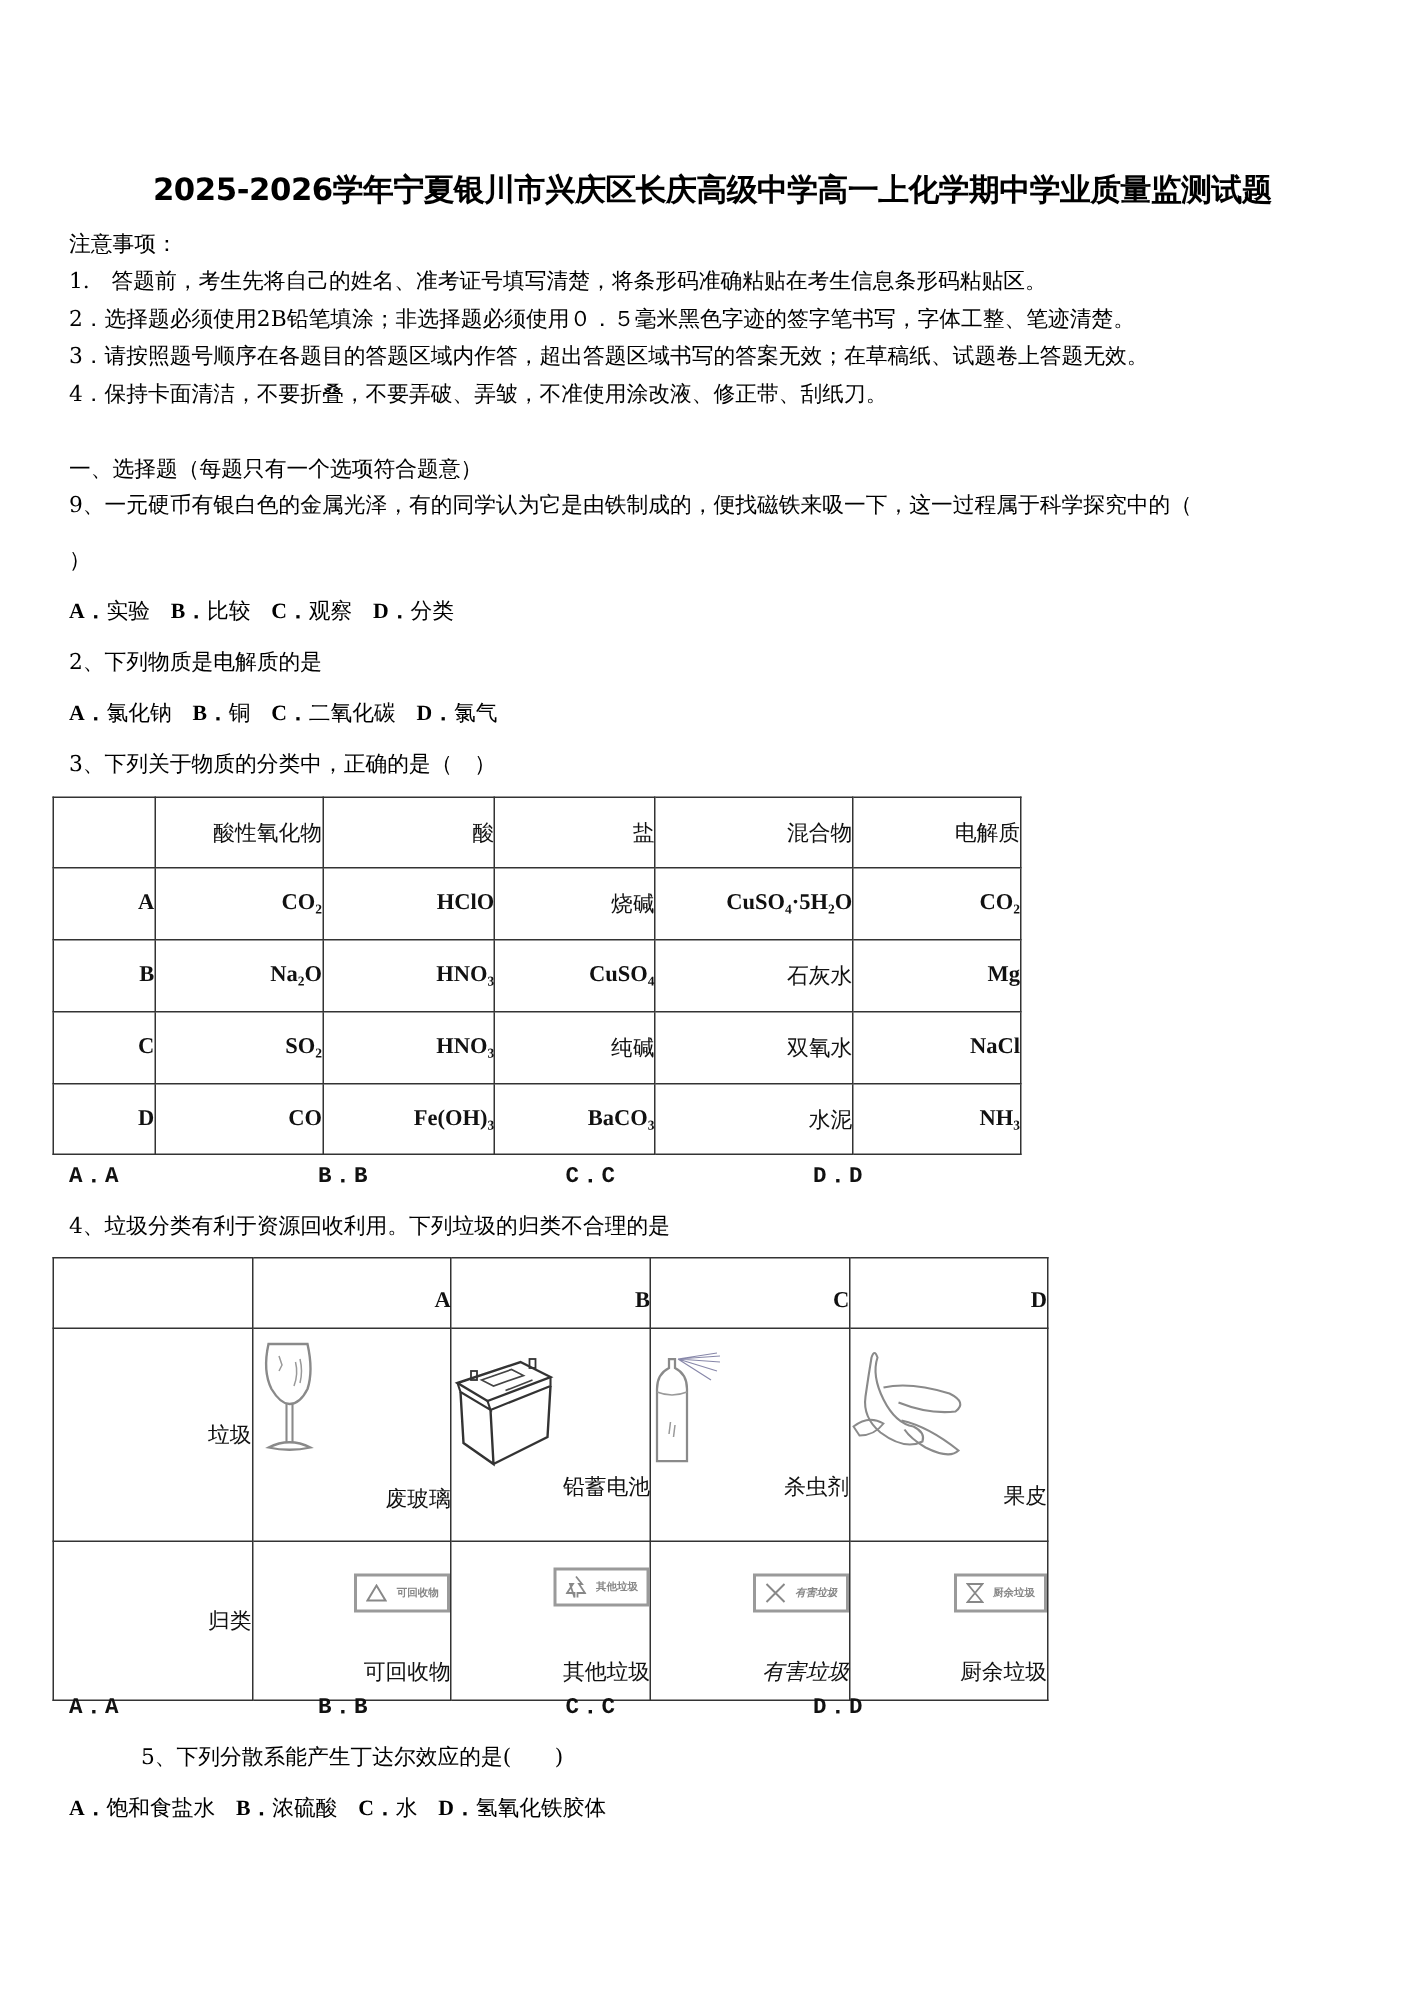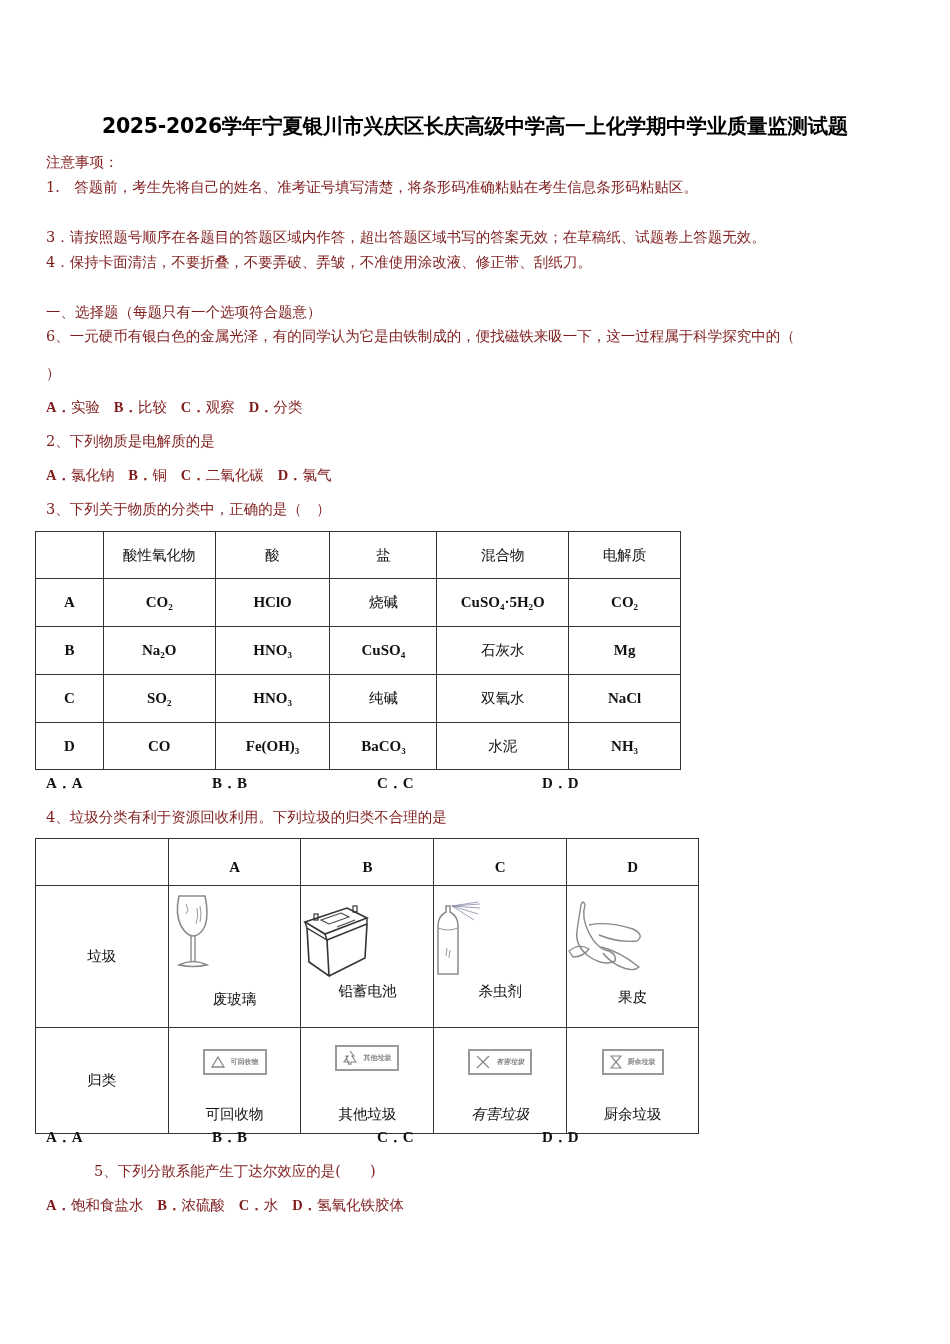--- a/index.html
+++ b/index.html
@@ -8,58 +8,59 @@
     font-family: "DejaVu Serif", "Liberation Serif", serif;
     color: #111;
   }
   .page { position: absolute; left: 0; top: 0; width: 950px; height: 1344px; }
   .title {
     position: absolute; left: 0; top: 112px; width: 950px; text-align: center;
     font-family: "DejaVu Sans", "Liberation Sans", sans-serif;
     font-weight: bold; font-size: 20.5px; letter-spacing: -0.3px; color: #000;
   }
   .line {
-    position: absolute; left: 46px; font-size: 14.5px; white-space: nowrap; color: #7f1d1d;
+    position: absolute; left: 46px; font-size: 14.5px; white-space: nowrap; color: #000000;
   }
   .opt { font-weight: normal; }
   .opt b { font-family: "Liberation Serif", serif; font-weight: bold; }
   table.t {
     position: absolute; border-collapse: collapse; font-size: 14.5px;
   }
   table.t td {
-    border: 1.5px solid #333; padding: 0 0 0 0; vertical-align: middle; text-align: center;
+    border: 1.5px solid #333; padding: 0 0 0 0; vertical-align: middle; text-align: right;
   }
   .lat { font-family: "Liberation Serif", serif; font-weight: bold; font-size: 15px; }
   .hdr-top td { vertical-align: top; padding-top: 14px; }
   .abcd {
-    position: absolute; font-family: Liberation Serif, serif; font-weight: bold; font-size: 15px;
+    position: absolute; font-family: Liberation Mono, monospace; font-weight: bold; font-size: 15px;
   }
   .sign {
     display: inline-flex; align-items: center; gap: 6px;
     border: 2px solid #9a9a9a; padding: 2px 6px; height: 18px;
     font-family: "DejaVu Sans", sans-serif; font-size: 7px; color: #888; font-weight: bold;
   }
   .sign svg { display: block; }
   .pic { display: block; }
 </style>
 </head>
 <body>
 
 <div class="page">
 
   <div class="title">2025-2026学年宁夏银川市兴庆区长庆高级中学高一上化学期中学业质量监测试题</div>
 
   <div class="line" style="top:153px;">注意事项：</div>
   <div class="line" style="top:178px;">1.　答题前，考生先将自己的姓名、准考证号填写清楚，将条形码准确粘贴在考生信息条形码粘贴区。</div>
+  <div class="line" style="top:203px;">2．选择题必须使用2B铅笔填涂；非选择题必须使用０．５毫米黑色字迹的签字笔书写，字体工整、笔迹清楚。</div>
   <div class="line" style="top:228px;">3．请按照题号顺序在各题目的答题区域内作答，超出答题区域书写的答案无效；在草稿纸、试题卷上答题无效。</div>
   <div class="line" style="top:253px;">4．保持卡面清洁，不要折叠，不要弄破、弄皱，不准使用涂改液、修正带、刮纸刀。</div>
 
   <div class="line" style="top:303px;">一、选择题（每题只有一个选项符合题意）</div>
 
-  <div class="line" style="top:327px;">6、一元硬币有银白色的金属光泽，有的同学认为它是由铁制成的，便找磁铁来吸一下，这一过程属于科学探究中的（</div>
+  <div class="line" style="top:327px;">9、一元硬币有银白色的金属光泽，有的同学认为它是由铁制成的，便找磁铁来吸一下，这一过程属于科学探究中的（</div>
   <div class="line" style="top:364px;">）</div>
   <div class="line opt" style="top:398px;">
     <b>A．</b><span>实验</span>&nbsp;&nbsp;
     <b>B．</b><span>比较</span>&nbsp;&nbsp;
     <b>C．</b><span>观察</span>&nbsp;&nbsp;
     <b>D．</b><span>分类</span>
   </div>
 
   <div class="line" style="top:432px;">2、下列物质是电解质的是</div>
   <div class="line opt" style="top:466px;">

